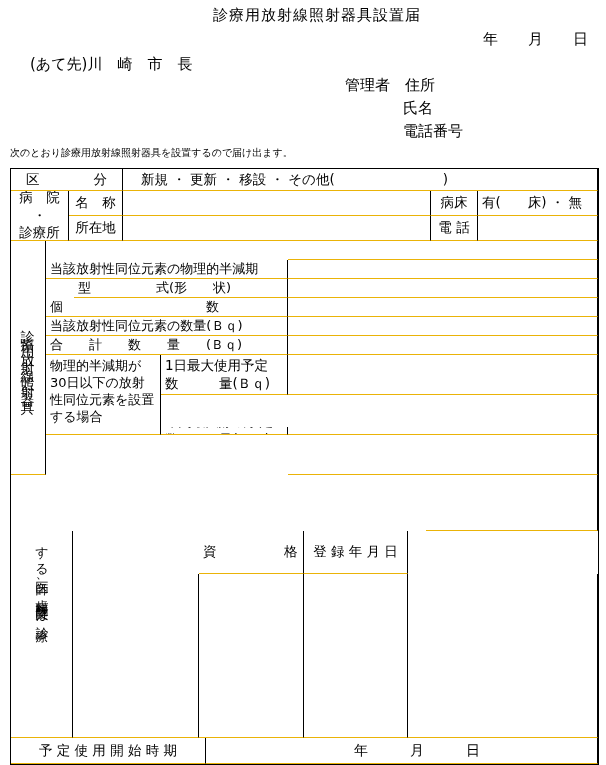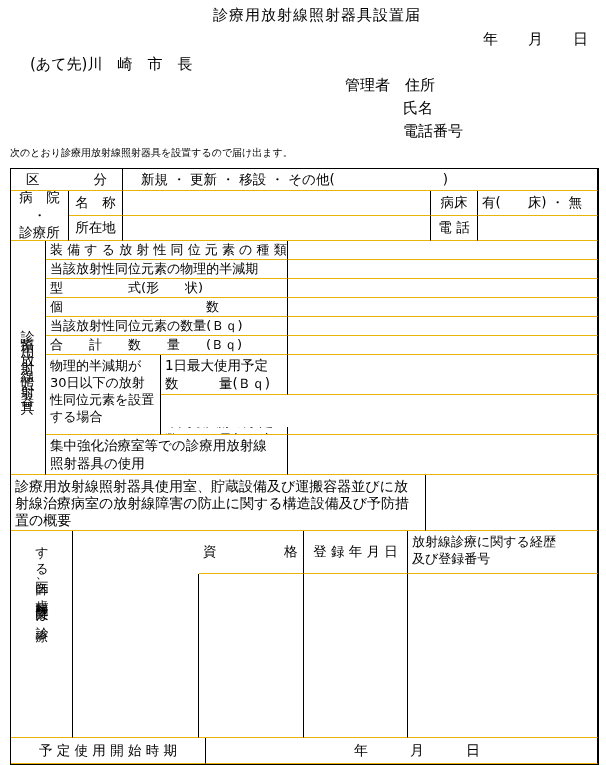--- a/index.html
+++ b/index.html
@@ -77,68 +77,62 @@
       <div class="c" style="grid-column:3;grid-row:3;"></div>
       <div class="c center" style="grid-column:4;grid-row:3;">電 話</div>
       <div class="c" style="grid-column:5;grid-row:3;"></div>
     </div>
 
     <div class="sec sec2">
       <div class="c vcell" style="grid-column:1;grid-row:1/10;">
         <span class="vtext">診療用放射線照射器具</span>
       </div>
 
-      <div class="c lbl-sm" style="grid-column:2/4;grid-row:1;">装 備 す る 放 射 性 同 位 元 素 の 種 類</div>
       <div class="c" style="grid-column:4;grid-row:1;"></div>
 
       <div class="c lbl-sm" style="grid-column:2/4;grid-row:2;">当該放射性同位元素の物理的半減期</div>
       <div class="c" style="grid-column:4;grid-row:2;"></div>
 
-      <div class="c lbl-sm" style="grid-column:2/4;grid-row:3;">型　　　　　式(形　　状)</div>
+      <div class="c lbl-sm" style="grid-column:2/4;grid-row:3;margin-left:28px;">型　　　　　式(形　　状)</div>
       <div class="c" style="grid-column:4;grid-row:3;"></div>
 
       <div class="c lbl-sm" style="grid-column:2/4;grid-row:4;">個　　　　　　　　　　　数</div>
       <div class="c" style="grid-column:4;grid-row:4;"></div>
 
       <div class="c lbl-sm" style="grid-column:2/4;grid-row:5;">当該放射性同位元素の数量(Ｂｑ)</div>
       <div class="c" style="grid-column:4;grid-row:5;"></div>
 
       <div class="c lbl-sm" style="grid-column:2/4;grid-row:6;">合　　計　　数　　量　　(Ｂｑ)</div>
       <div class="c" style="grid-column:4;grid-row:6;"></div>
 
       <div class="c wrap lbl-sm top" style="grid-column:2;grid-row:7/9;padding-top:3px;">物理的半減期が30日以下の放射性同位元素を設置する場合</div>
       <div class="c preline" style="grid-column:3;grid-row:7;">1日最大使用予定
 数　　　量(Ｂｑ)</div>
       <div class="c" style="grid-column:4;grid-row:7;"></div>
       <div class="c preline" style="grid-column:3;grid-row:8;margin-top:32px;">年間最大貯蔵予定
 数　　　量(Ｂｑ)</div>
       <div class="c" style="grid-column:4;grid-row:8;"></div>
 
-      <div class="c preline" style="grid-column:2/4;grid-row:9;">集中強化治療室等での診療用放射線
-照射器具の使用</div>
       <div class="c" style="grid-column:4;grid-row:9;"></div>
     </div>
 
     <div class="sec sec3">
-      <div class="c wrap top" style="grid-column:1;grid-row:1;font-size:14px;line-height:17px;padding-top:3px;">診療用放射線照射器具使用室、貯蔵設備及び運搬容器並びに放射線治療病室の放射線障害の防止に関する構造設備及び予防措置の概要</div>
       <div class="c" style="grid-column:2;grid-row:1;"></div>
     </div>
 
     <div class="sec sec4">
       <div class="c top" style="grid-column:1;grid-row:1/3;justify-content:center;padding-top:6px;">
         <div class="vcols">
           
           <span>する医師、歯科医師又は診療</span>
           
         </div>
       </div>
       <div class="c" style="grid-column:3;grid-row:1;">資　　　　　格</div>
       <div class="c center" style="grid-column:4;grid-row:1;">登 録 年 月 日</div>
-      <div class="c preline top" style="grid-column:5;grid-row:1;font-size:13px;padding-top:3px;">放射線診療に関する経歴
-及び登録番号</div>
 
       <div class="c" style="grid-column:2;grid-row:2;"></div>
       <div class="c" style="grid-column:3;grid-row:2;"></div>
       <div class="c" style="grid-column:4;grid-row:2;"></div>
       <div class="c" style="grid-column:5;grid-row:2;"></div>
     </div>
 
     <div class="sec sec5">
       <div class="c center" style="grid-column:1;grid-row:1;">予 定 使 用 開 始 時 期</div>
       <div class="c" style="grid-column:2;grid-row:1;padding-left:148px;font-size:14px;">年　　　月　　　日</div>

